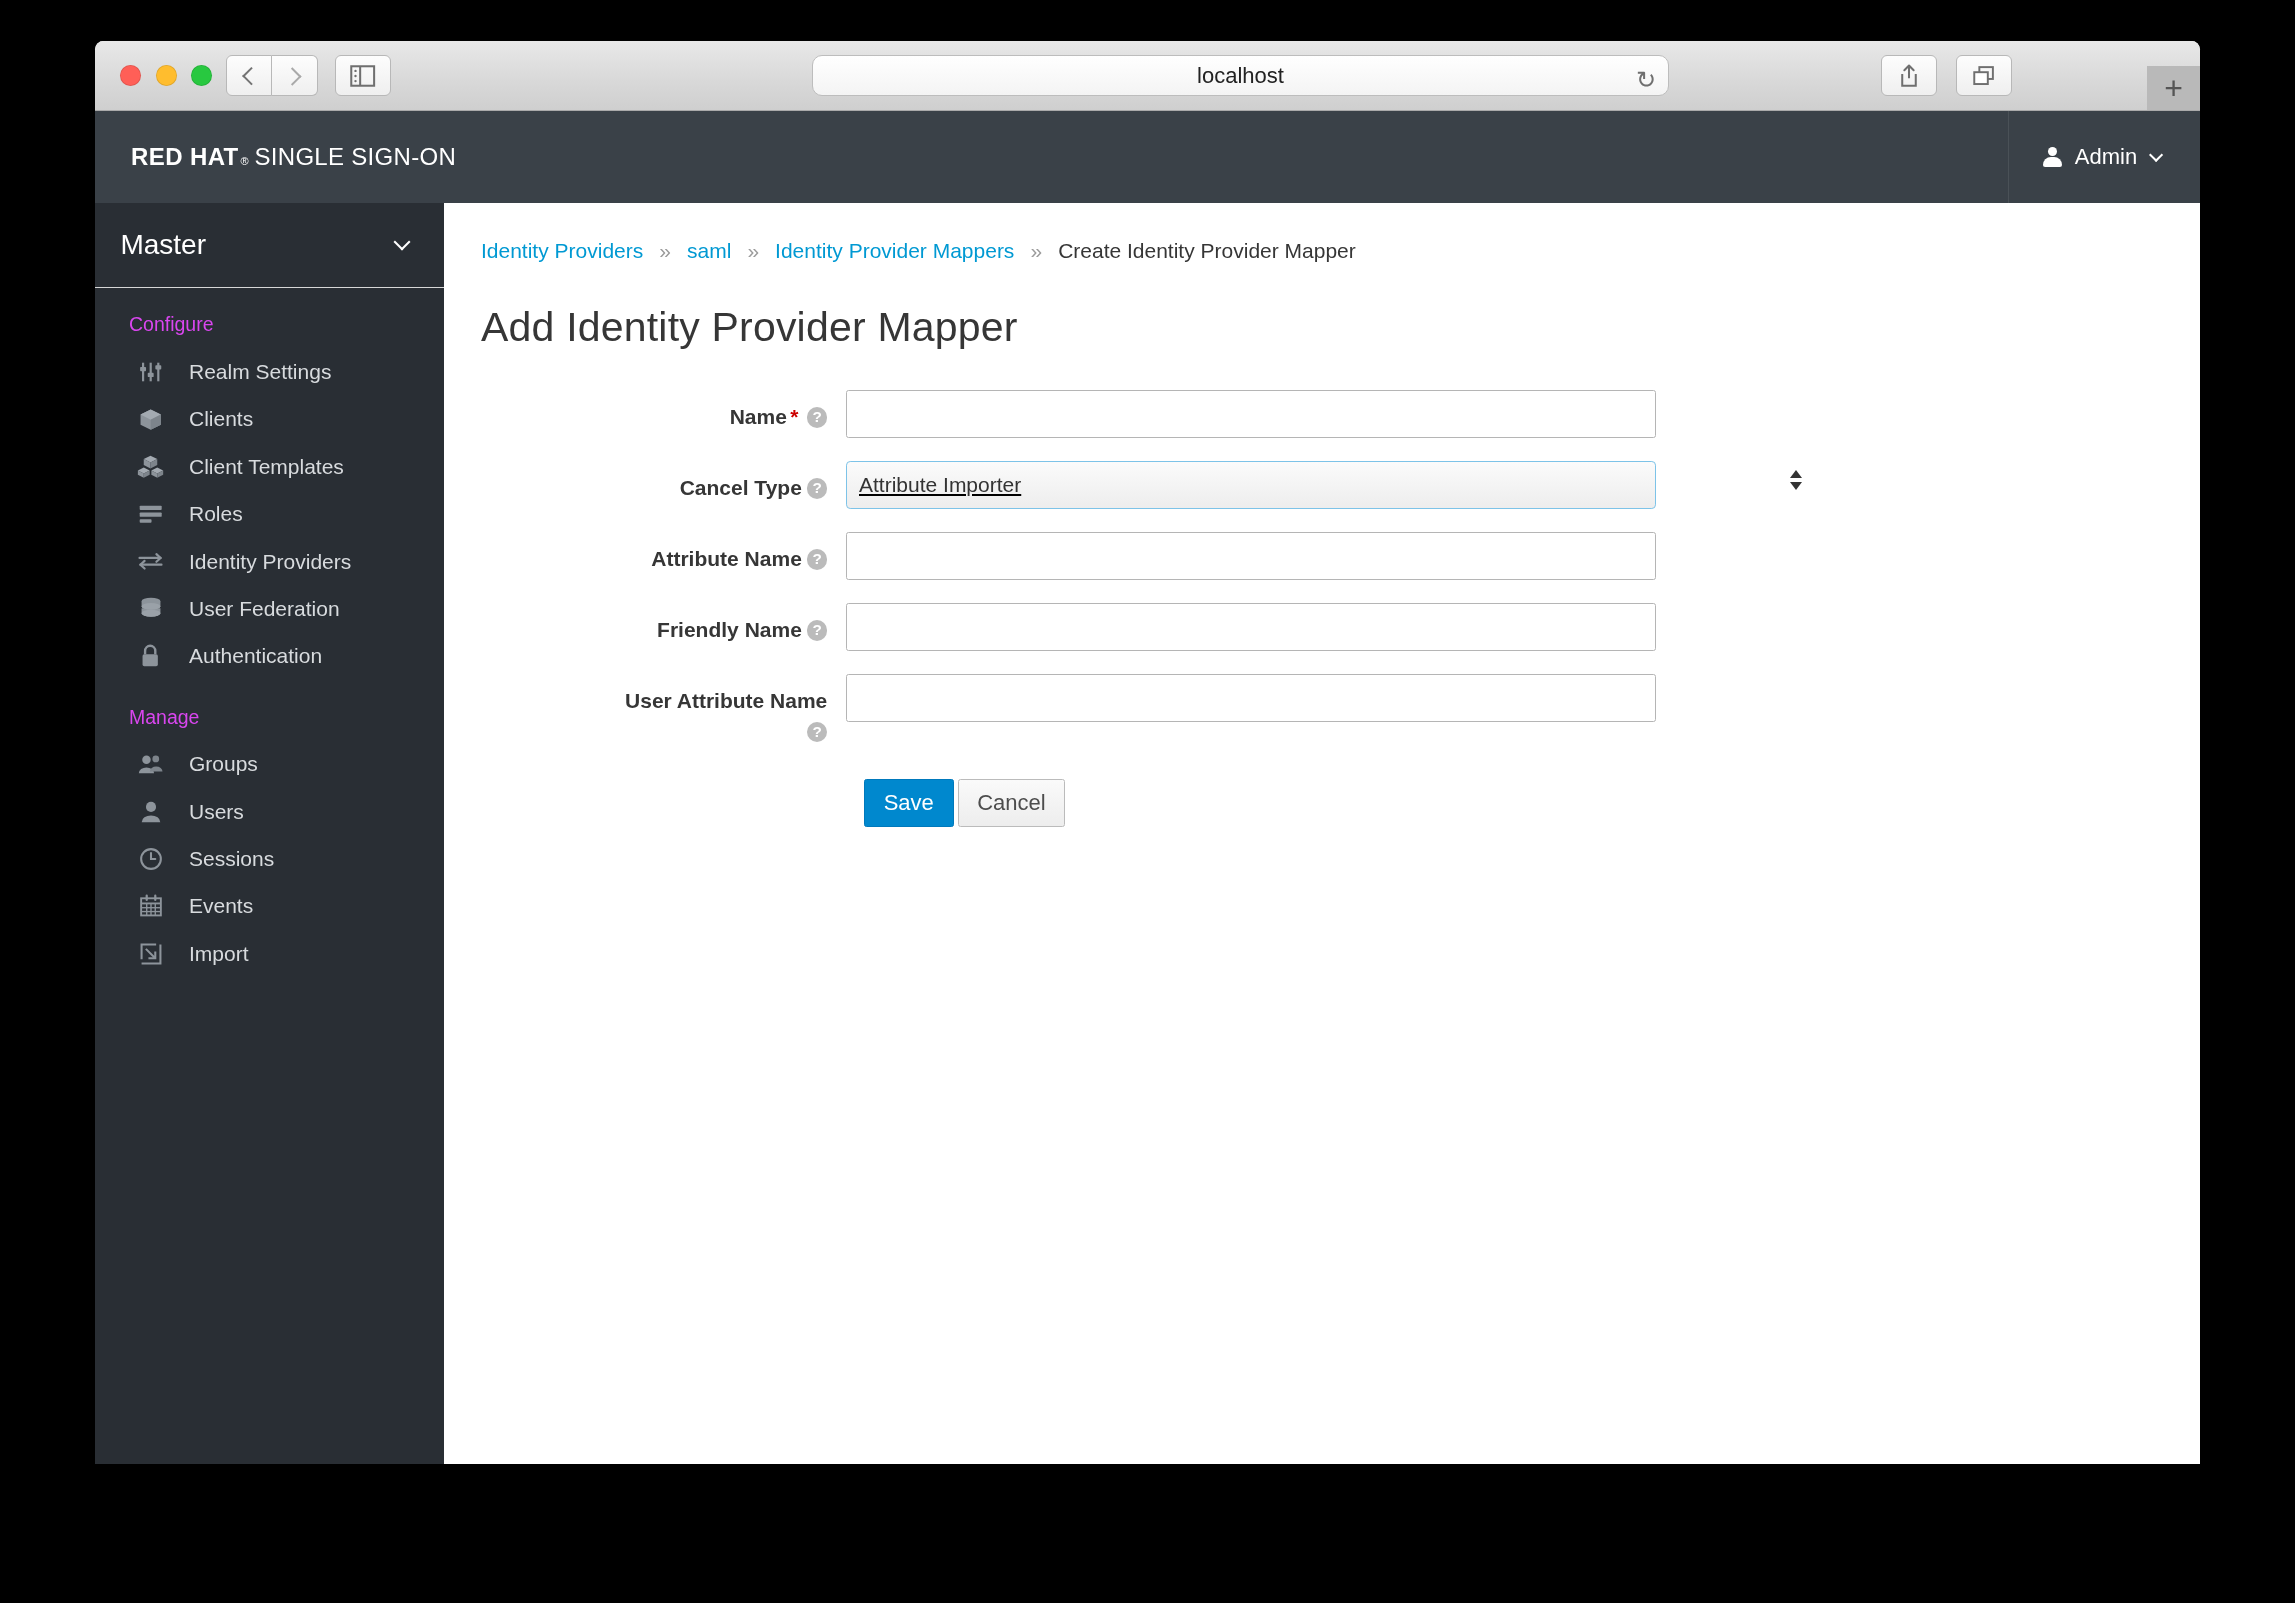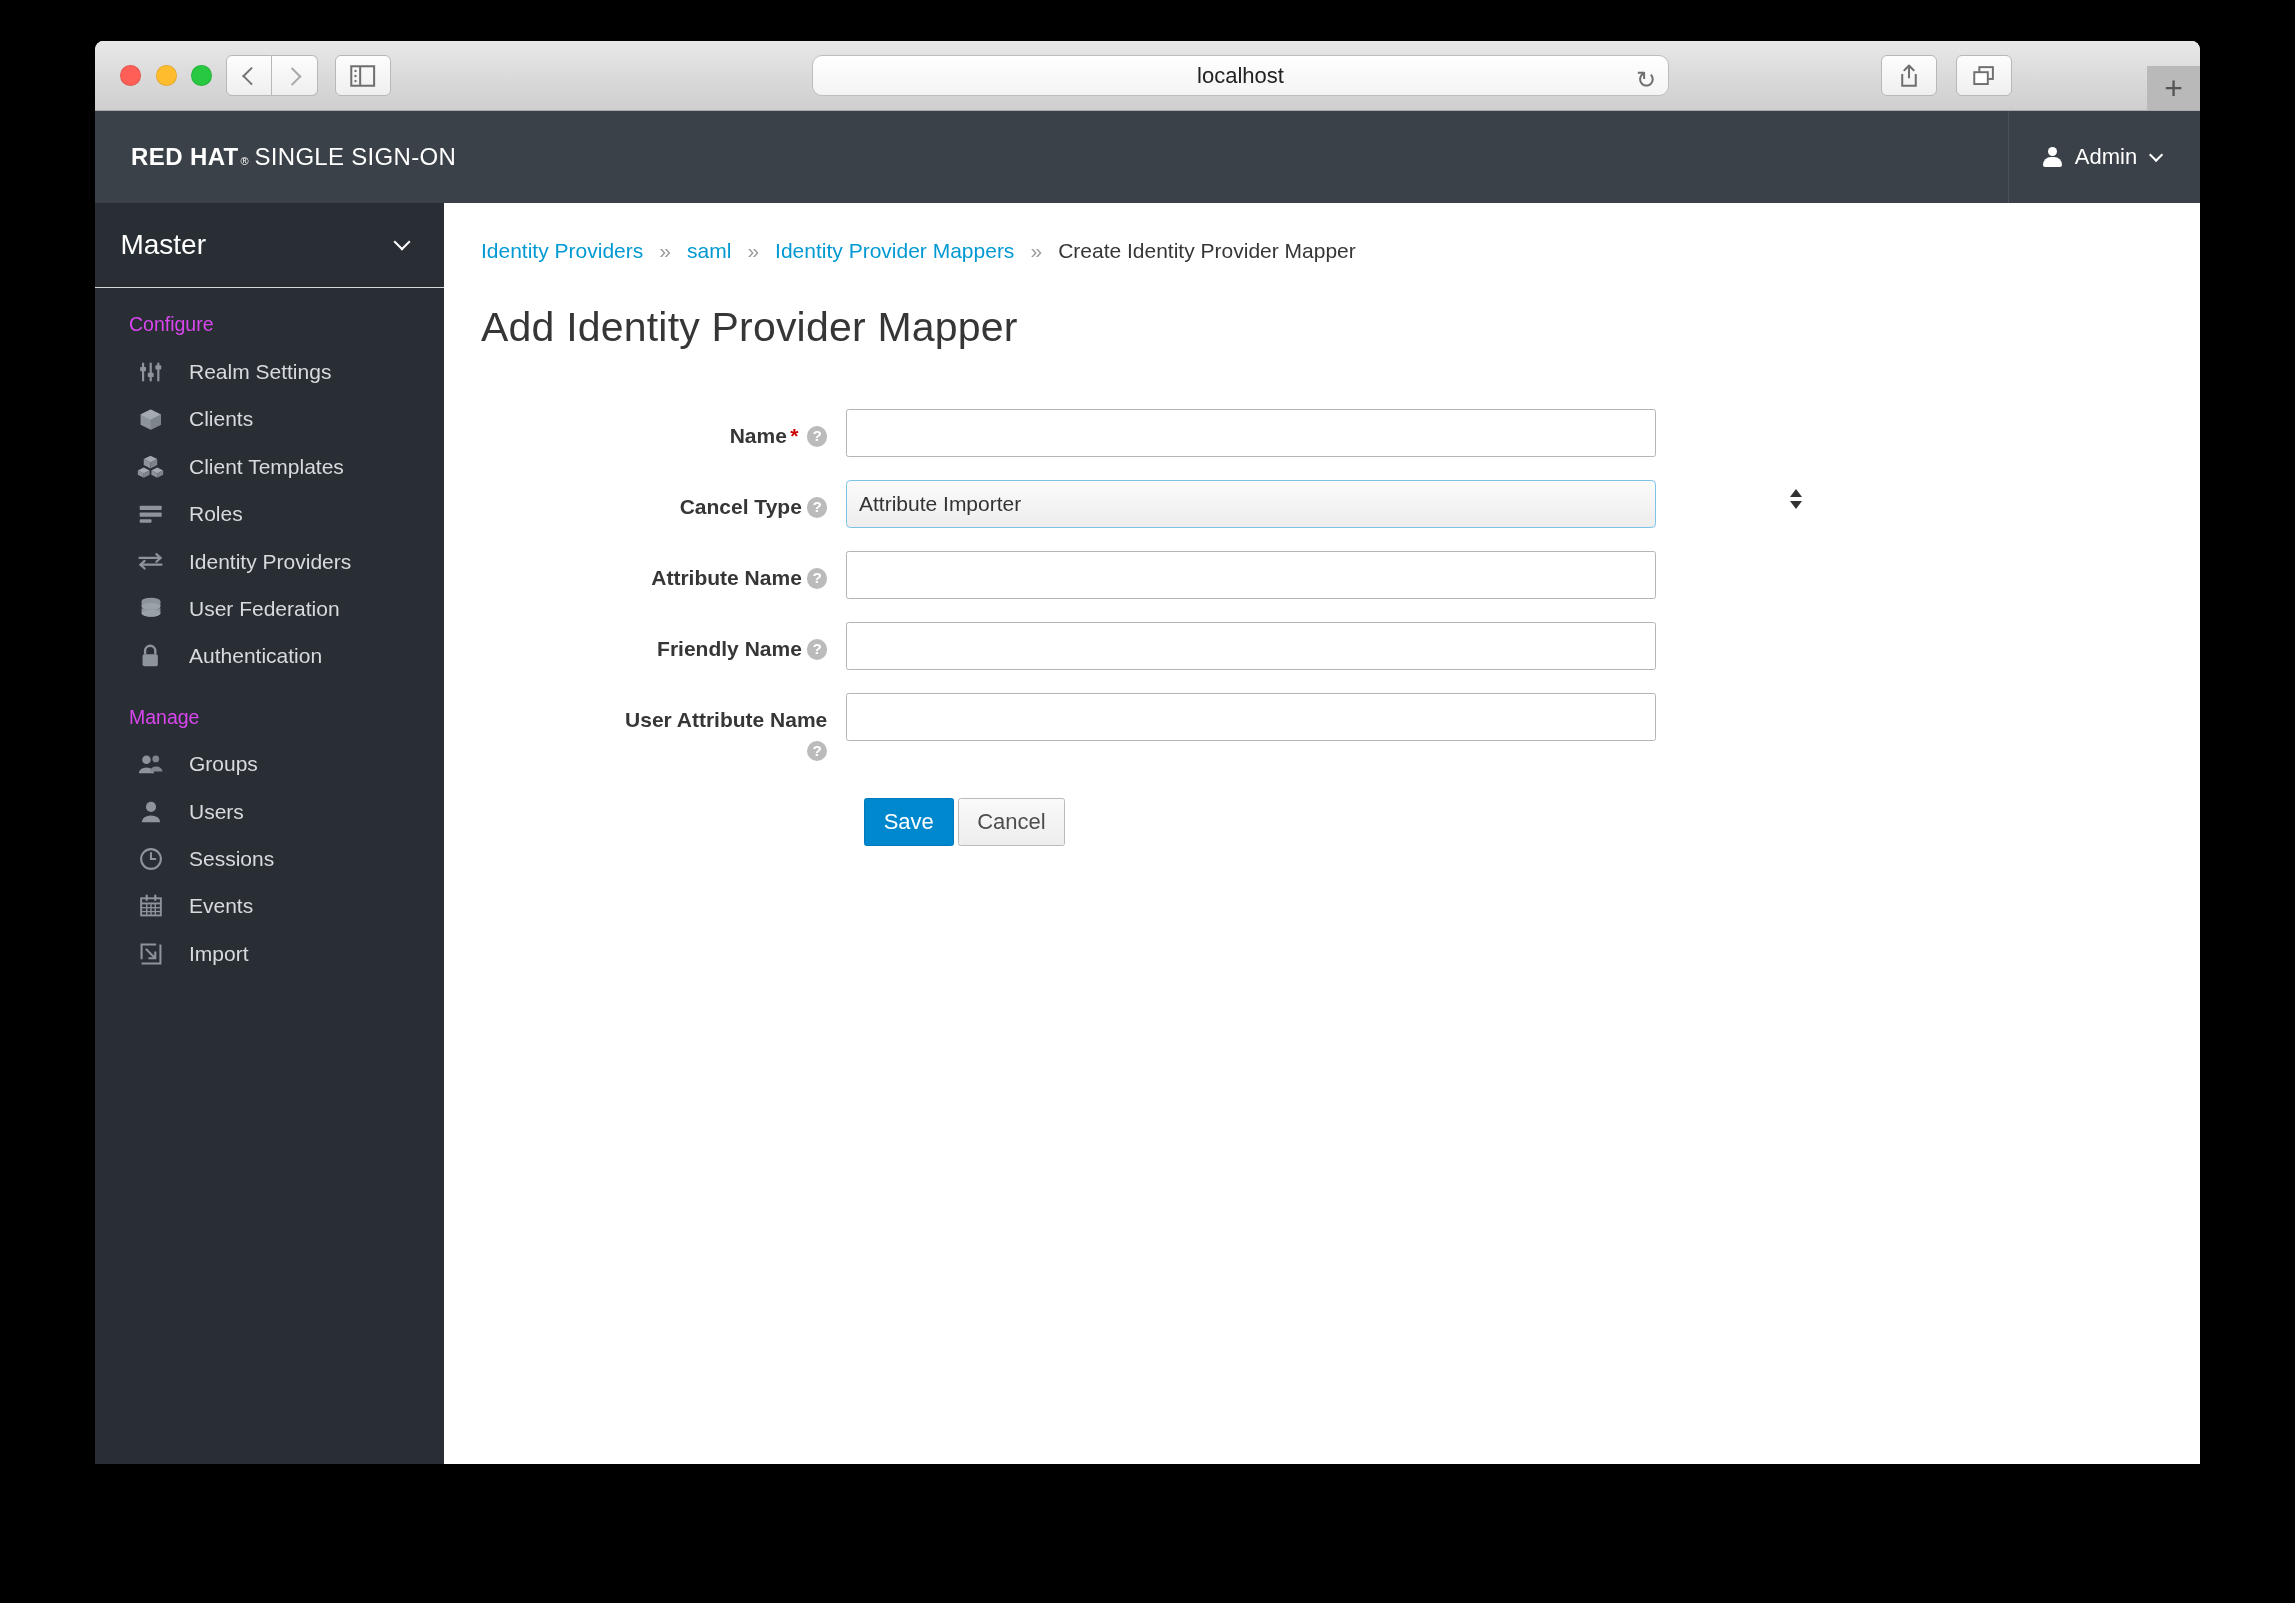--- a/index.html
+++ b/index.html
@@ -113,41 +113,41 @@
   .nav-ico svg { display: block; }
 
   
   #main { flex: 1; background: #fff; padding: 36px 0 0 37px; }
   #crumbs { font-size: 21px; color: #363636; }
   #crumbs a { color: #0099d3; text-decoration: none; }
   #crumbs .sep { color: #9b9b9b; margin: 0 10.2px; }
 
   #ptitle { font-size: 41px; font-weight: 300; color: #363636; margin: 41px 0 0 0; letter-spacing: 0.2px;}
 
-  form { margin-top: 58px; }
+  form { margin-top: 39px; }
   .frow { display: flex; align-items: flex-start; margin-bottom: 23px; }
   .flabel {
     width: 365px; flex: 0 0 365px; text-align: right;
     font-size: 21px; font-weight: bold; color: #363636;
     padding-top: 12px; padding-right: 18.7px; line-height: 1.45;
   }
   .req { color: #cc0000; margin: 0 3.4px; }
   .help {
     display: inline-block; width: 20.4px; height: 20.4px; border-radius: 50%;
     background: #bbb; color: #fff; font-size: 15.3px; font-weight: bold;
     text-align: center; line-height: 20.4px; vertical-align: 1.7px; margin-left: 5.1px;
   }
   .fctrl { flex: 1; }
   .txt {
     width: 810px; height: 48px;
     border: 0.8px solid #b5b5b5; border-radius: 2.5px;
     background: #fff; font-size: 21px; padding: 0 12px;
     font-family: "Liberation Sans", sans-serif; color: #363636;
   }
-  .selwrap { position: relative; width: 971px; }
+  .selwrap { position: relative; width: 971px; text-decoration: underline; }
   .sel {
     width: 810px; height: 48px;
     border: 1.7px solid #7dc3e8; border-radius: 4.2px;
     background: linear-gradient(to bottom,#fbfbfb,#ededed);
     font-size: 21px; color: #333;
     display: flex; align-items: center; padding-left: 12px;
   }
   .stepper { position: absolute; right: 15.3px; top: 9.3px; display: flex; flex-direction: column; gap: 4.2px; }
   .tri-up { width: 0; height: 0; border-left: 6.8px solid transparent; border-right: 6.8px solid transparent; border-bottom: 8.5px solid #333; }
   .tri-dn { width: 0; height: 0; border-left: 6.8px solid transparent; border-right: 6.8px solid transparent; border-top: 8.5px solid #333; }

